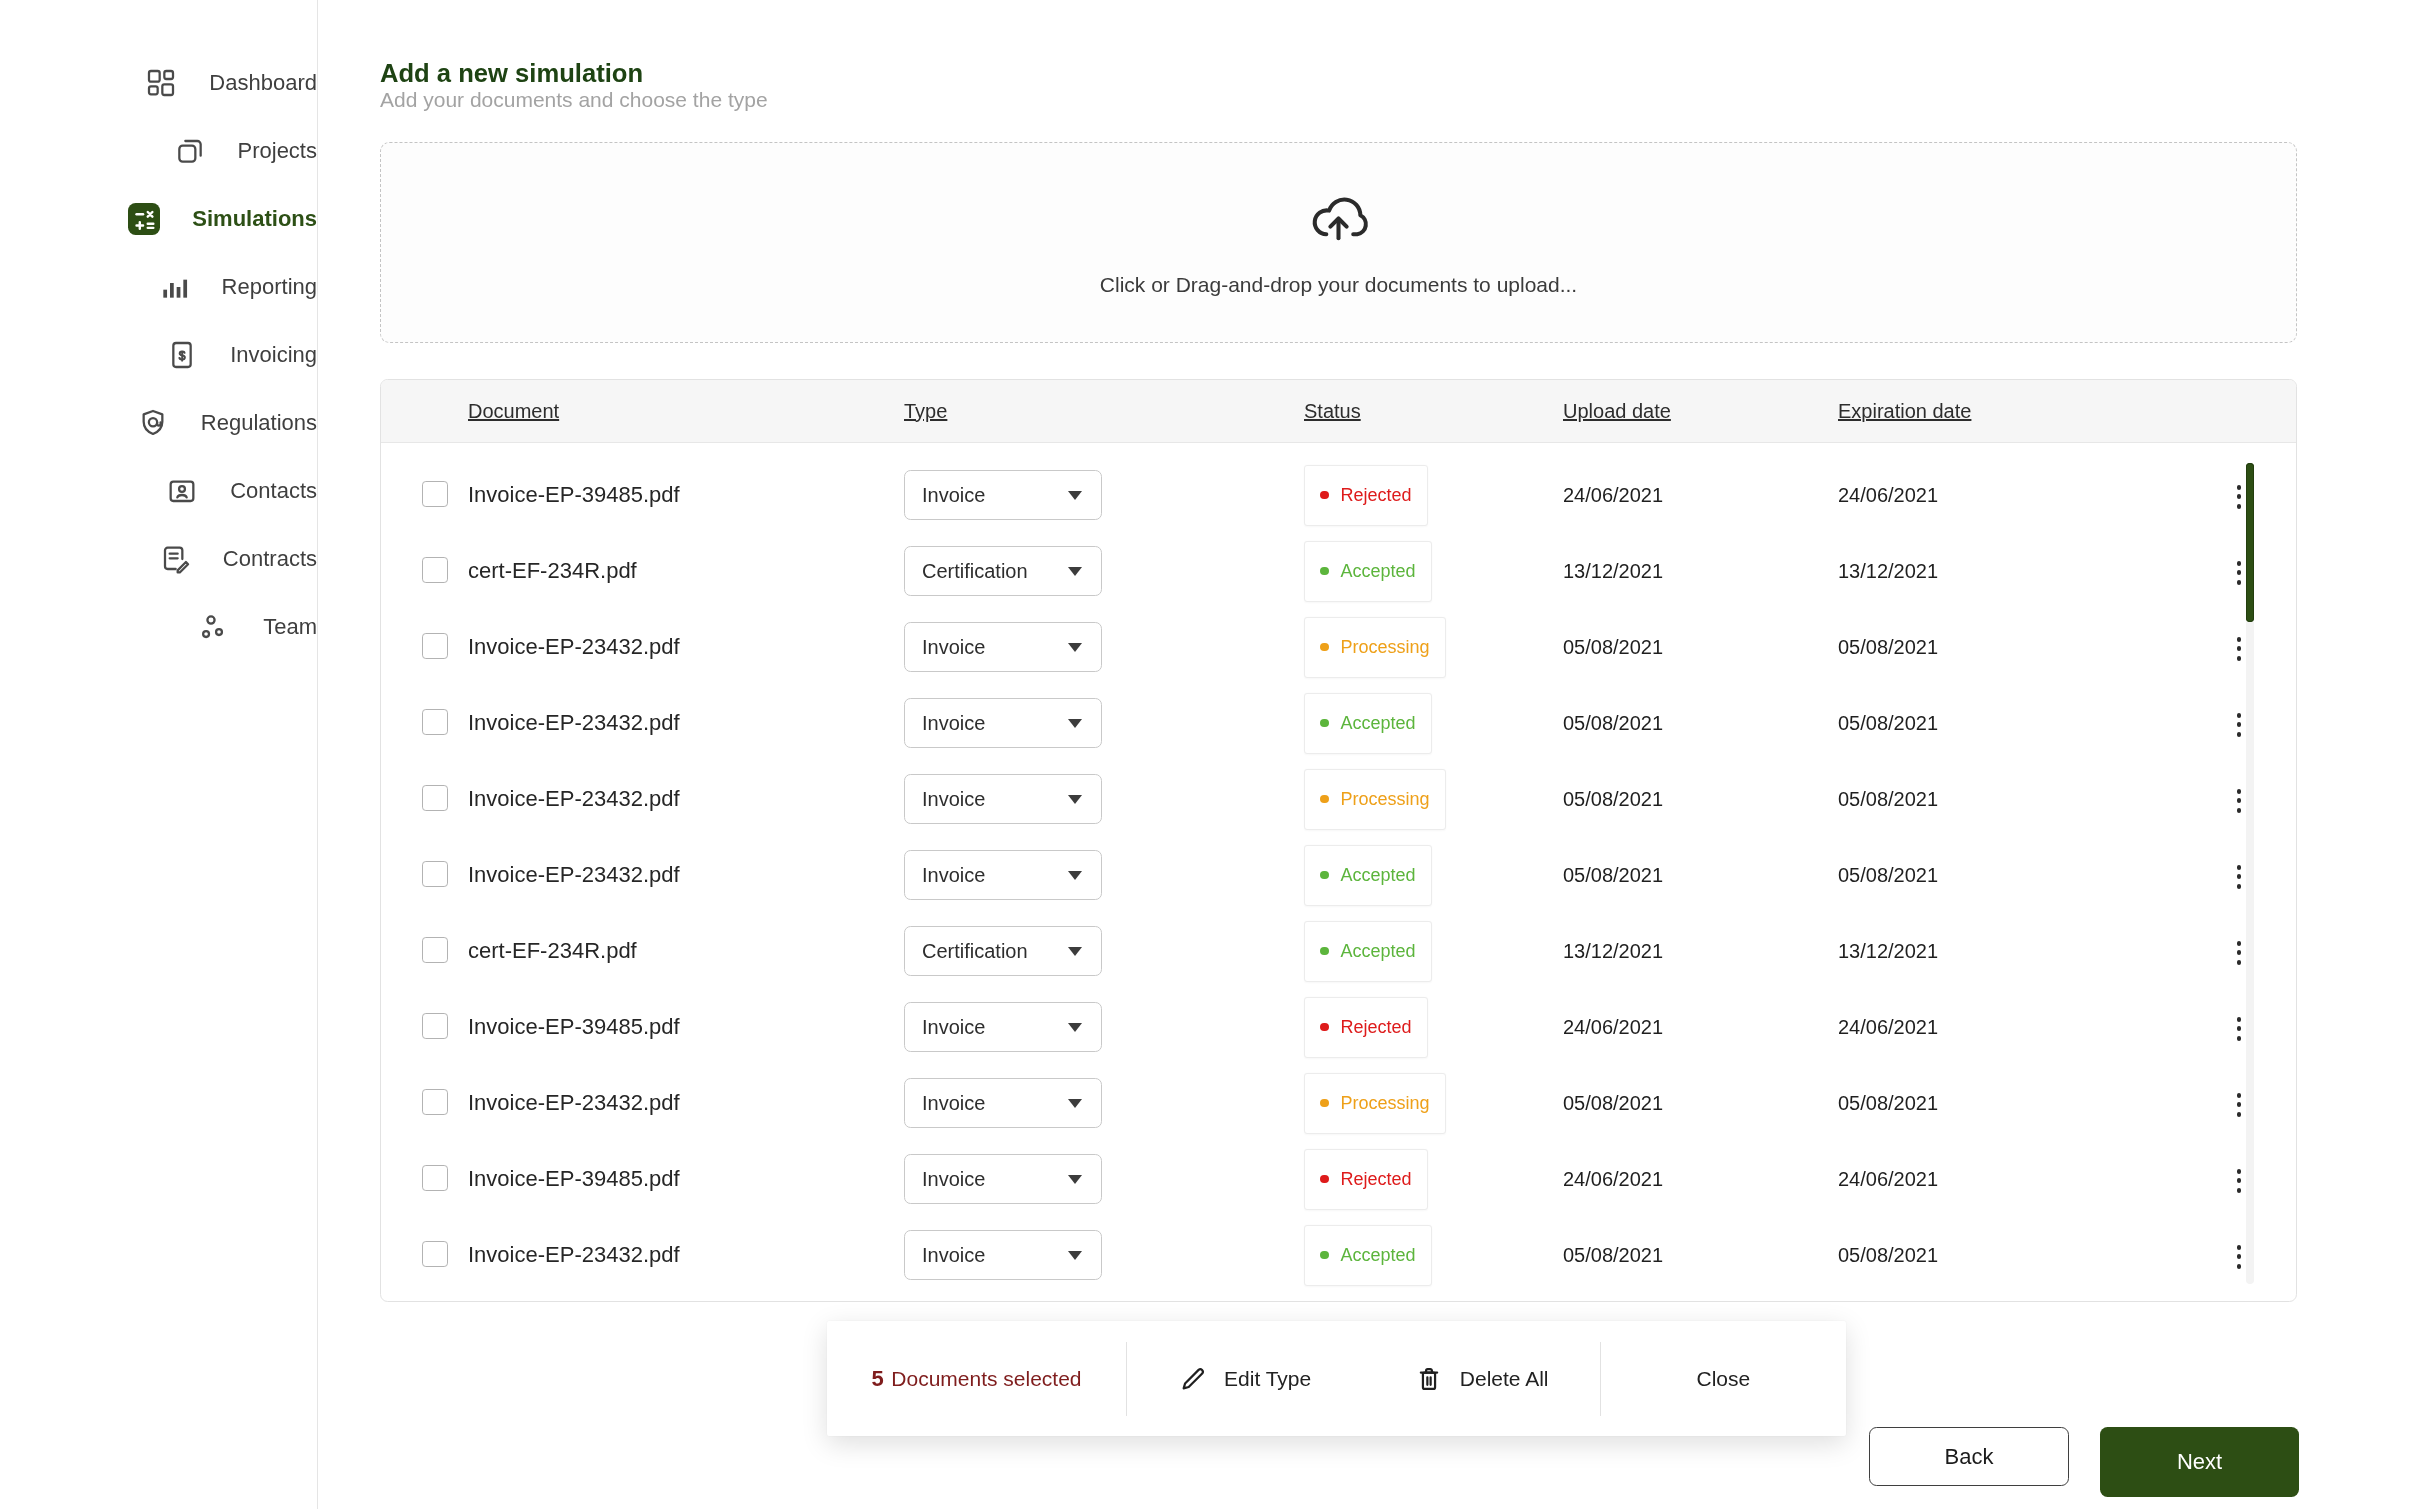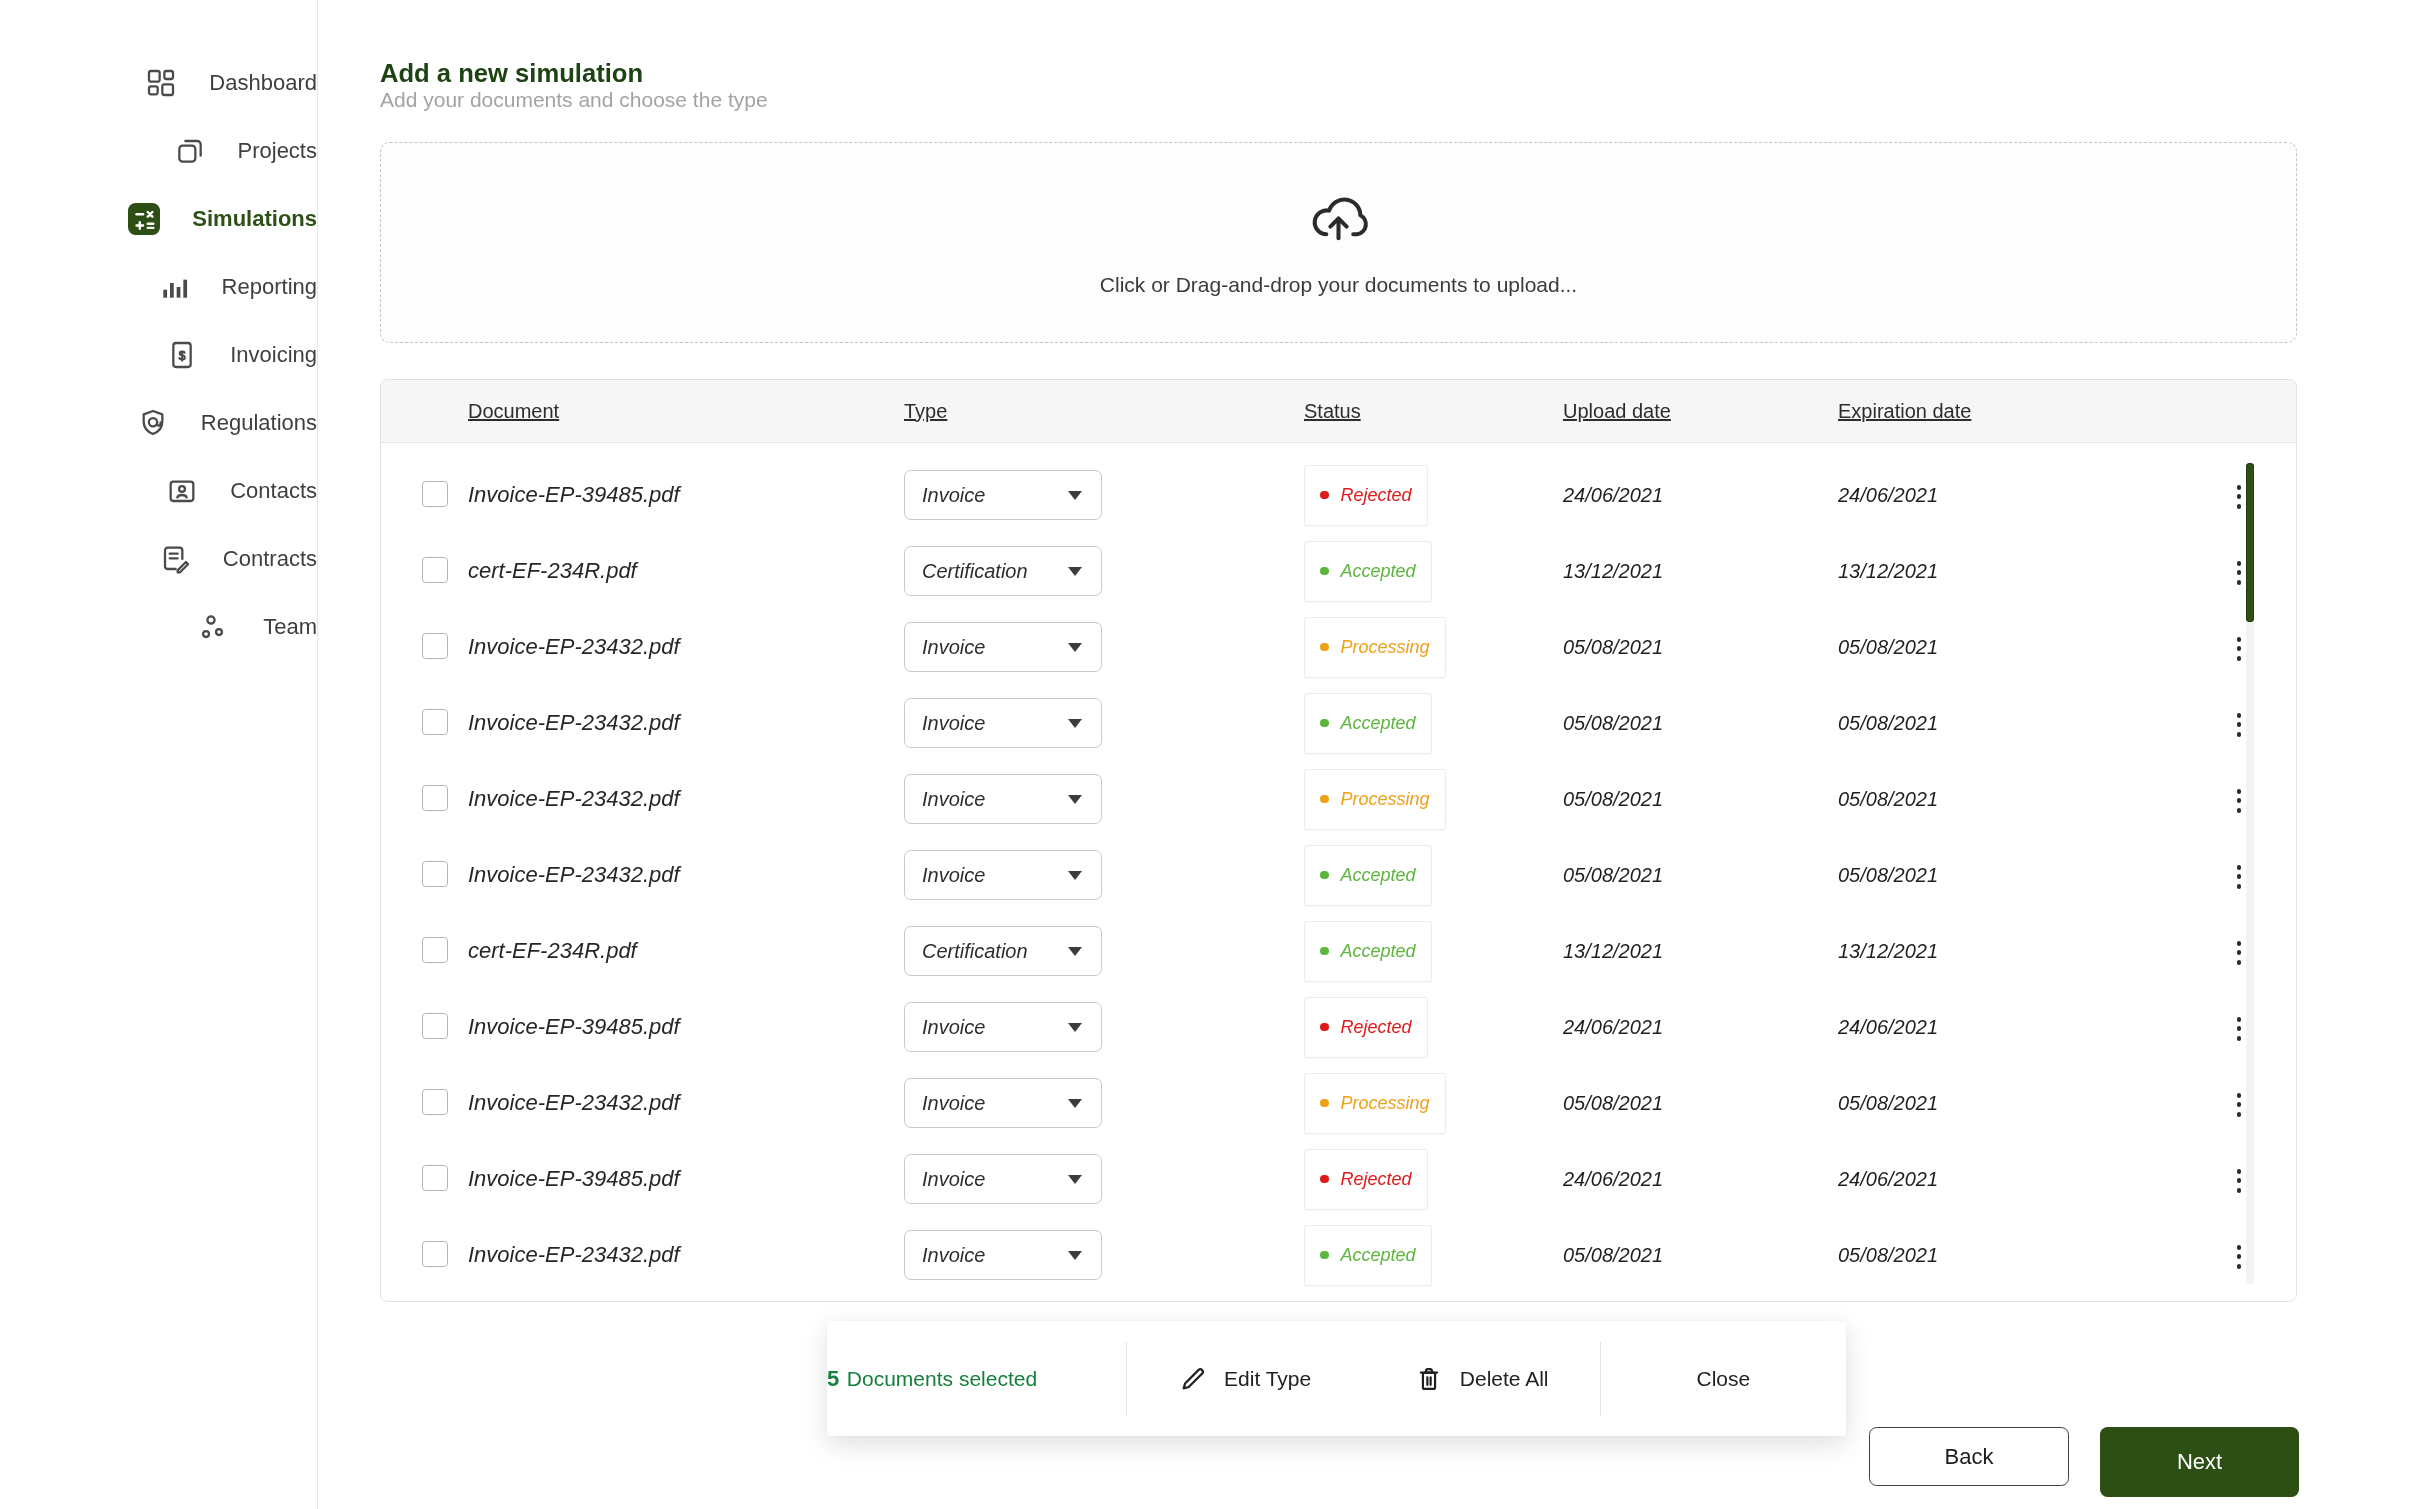--- a/index.html
+++ b/index.html
@@ -34,21 +34,21 @@
   .dropzone-text{font-size:21px;color:#3b3b3b;}
 
   
   .table{position:relative;margin-top:36px;height:923px;border:0.9px solid #e2e2e2;
          border-radius:7.6px;background:#fff;overflow:hidden;box-sizing:border-box;}
   .grid{display:grid;grid-template-columns:87px 436px 400px 259px 275px 393px 66px;
         align-items:center;}
   .thead{height:62px;background:#f6f6f6;border-bottom:0.9px solid #e7e7e7;
          font-size:20px;color:#2d2d2d;text-decoration:underline;}
   .tbody{padding-top:14px;}
-  .trow{height:76px;font-style:italic;}
+  .trow{height:76px;}
   .checkbox{display:inline-block;width:24px;height:24px;margin-left:41px;border:1.4px solid #b3b3b3;
             border-radius:3.8px;background:#fff;cursor:pointer;}
   .c-doc{font-size:22px;color:#262626;}
   .select{width:198px;height:50px;box-sizing:border-box;border:1.4px solid #c9c9c9;border-radius:6.6px;
           background:#fff;display:flex;align-items:center;justify-content:space-between;
           padding:0 19px 0 17px;font-size:20px;color:#2e2e2e;cursor:pointer;}
   .arrow{width:0;height:0;border-left:7.6px solid transparent;border-right:7.6px solid transparent;
          border-top:9.5px solid #3c3c3c;}
   .badge{display:inline-flex;align-items:center;gap:12px;padding:19px 15px;background:#fff;
          border:1.4px solid #ececec;border-radius:3px;font-size:18px;box-shadow:0 0.9px 1.9px rgba(0,0,0,.03);}
@@ -58,21 +58,21 @@
   .kebab i{width:4.7px;height:4.7px;border-radius:50%;background:#2a2a2a;}
   .sb-track{position:absolute;top:83px;right:42px;width:8.5px;height:821px;background:#f3f3f3;
             border-radius:4.7px;}
   .sb-thumb{position:absolute;top:83px;right:42px;width:8.5px;height:159px;background:#2d4e14;
             border-radius:4.7px;box-shadow:inset 0 0 0 0.9px #223c0e;cursor:grab;}
 
   
   .selection-bar{position:absolute;left:827px;top:1321px;width:1019px;height:115px;background:#fff;
                  box-shadow:0 7.6px 26.5px rgba(0,0,0,.13),0 0 1.9px rgba(0,0,0,.06);z-index:6;
                  display:flex;align-items:center;border-radius:1.9px;}
-  .sb-count{width:299px;text-align:left;font-size:21px;color:#15803d;}
+  .sb-count{width:299px;text-align:center;font-size:21px;color:#7f1d1d;}
   .sb-count b{font-size:22px;margin-right:7.6px;}
   .vsep{width:0.9px;height:74px;background:#e2e2e2;}
   .sb-actions{width:473px;display:flex;}
   .action-btn{flex:1;display:flex;align-items:center;justify-content:center;gap:17px;
               font-size:21px;color:#222;cursor:pointer;}
   .action-btn svg{width:28px;height:28px;stroke:#1f1f1f;fill:none;stroke-width:1.9;
                   stroke-linecap:round;stroke-linejoin:round;}
   .sb-close{flex:1;text-align:center;font-size:21px;color:#222;cursor:pointer;}
 
   

